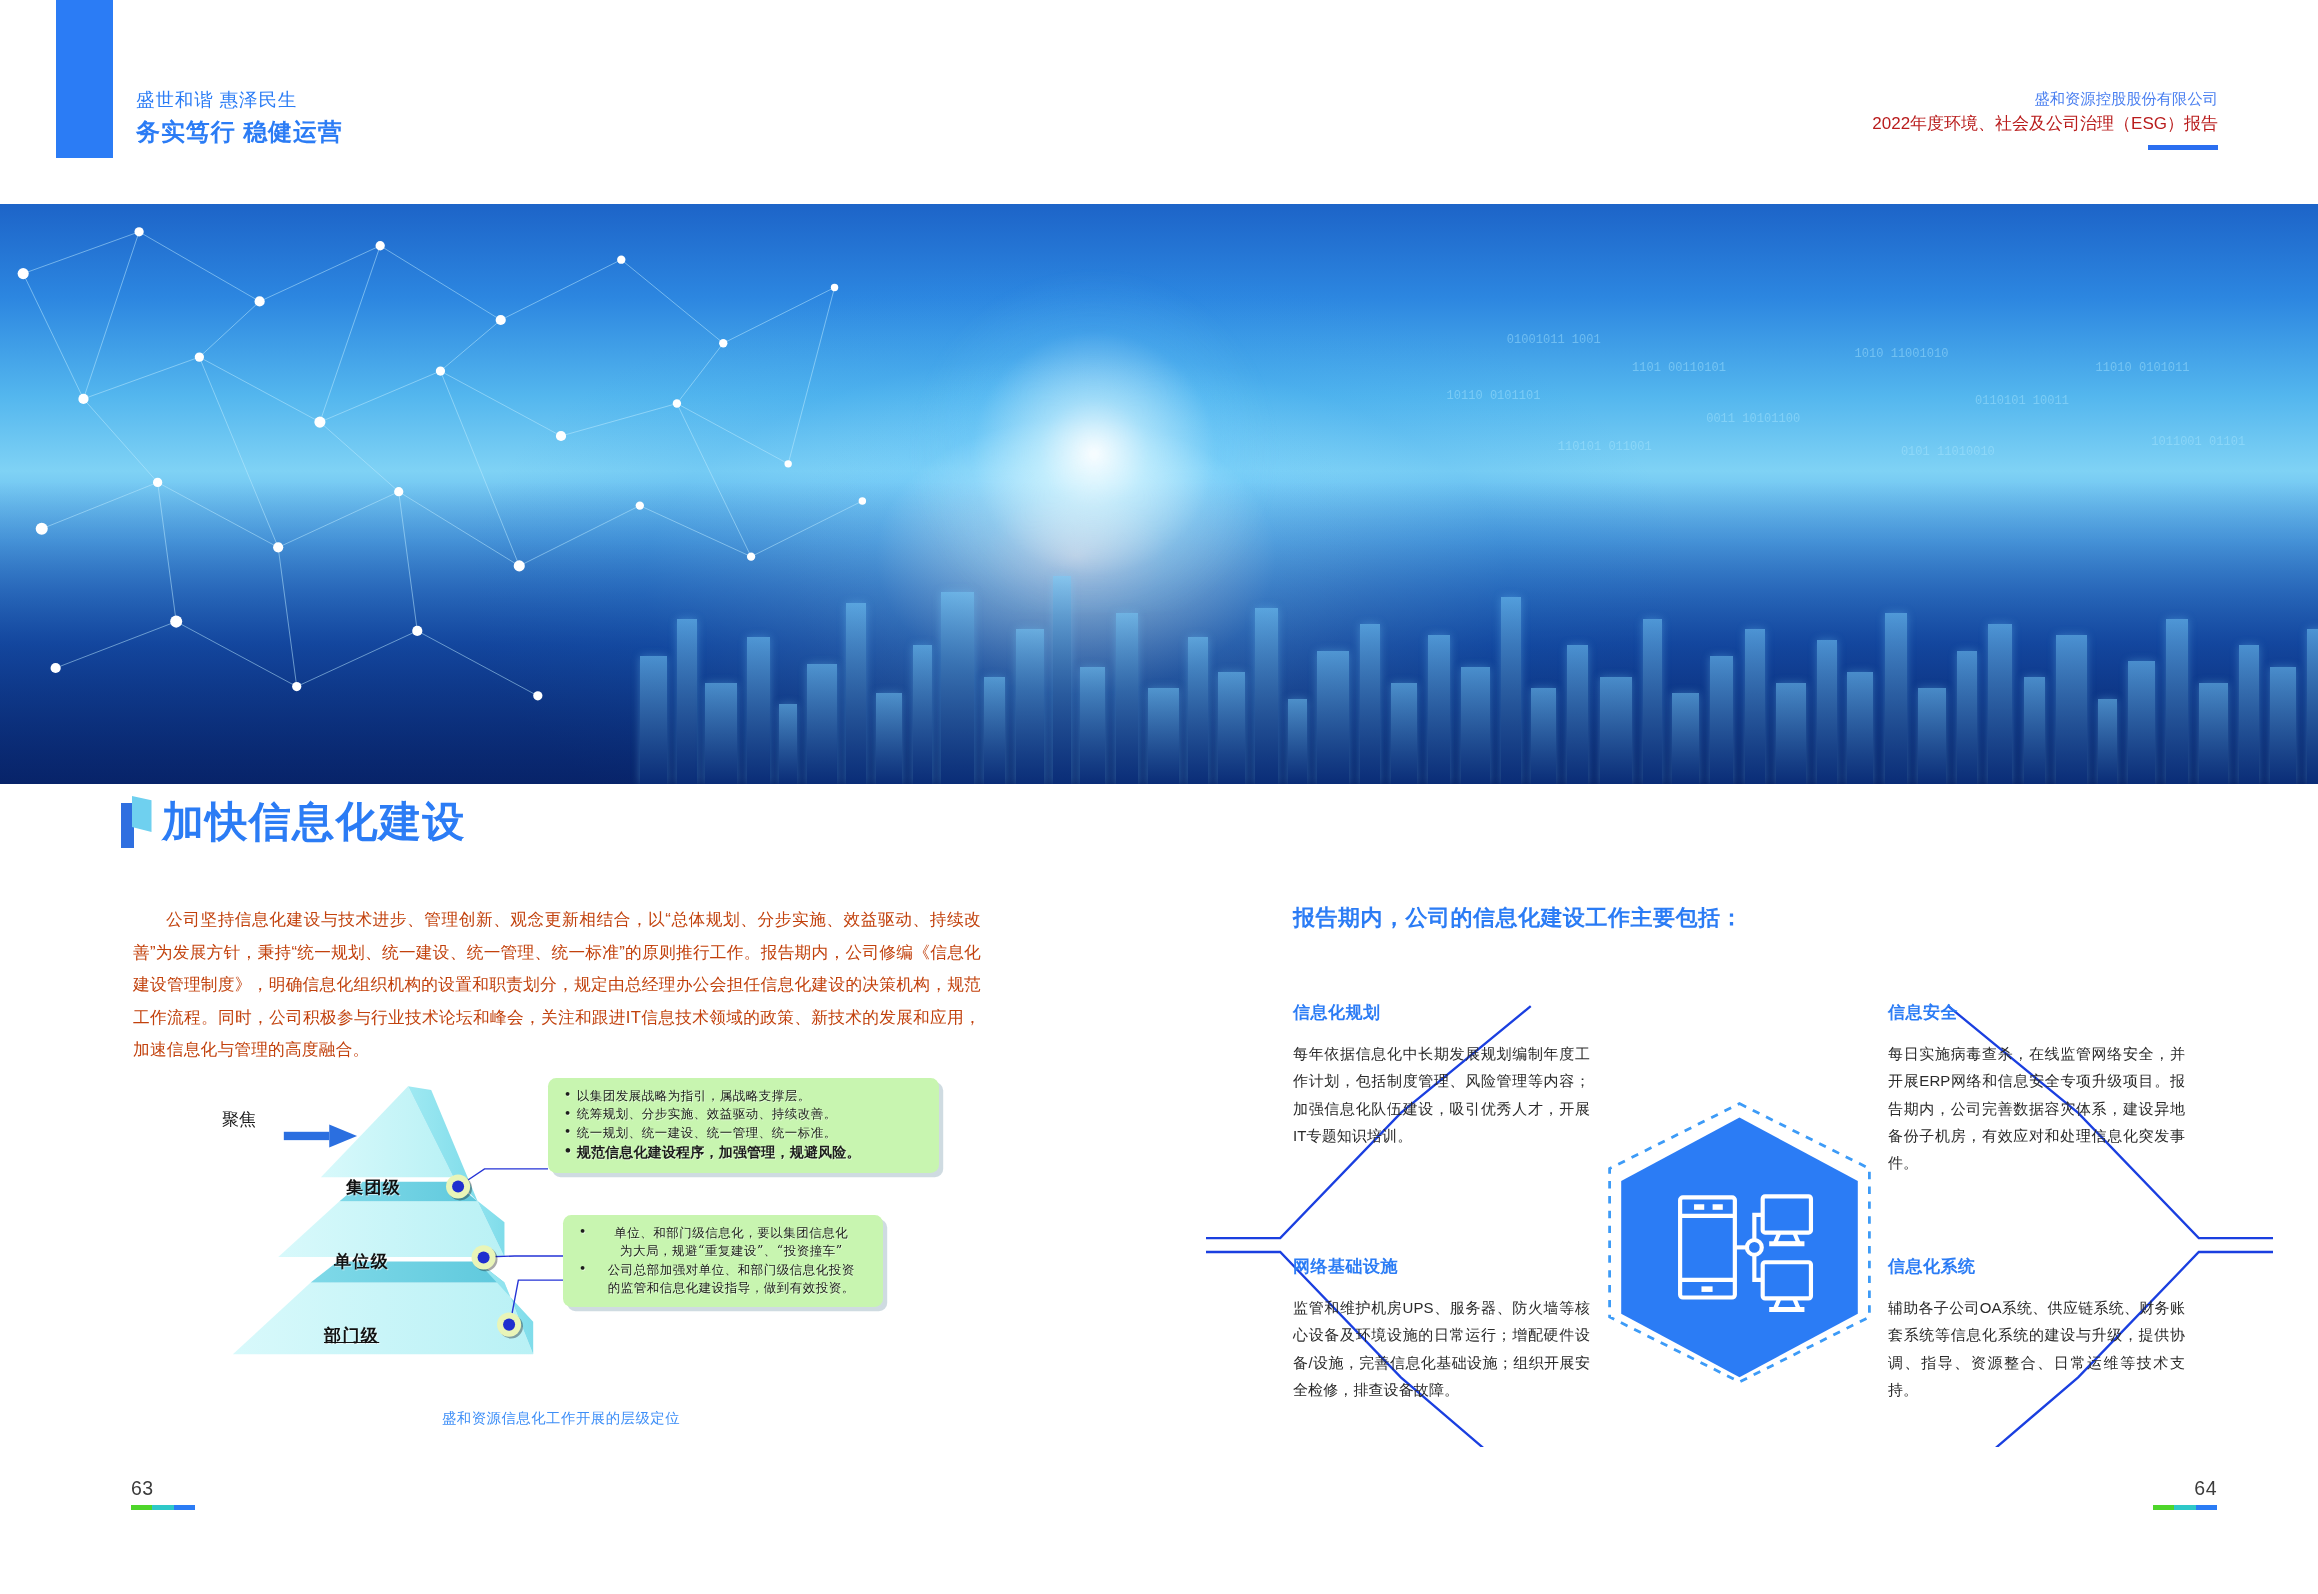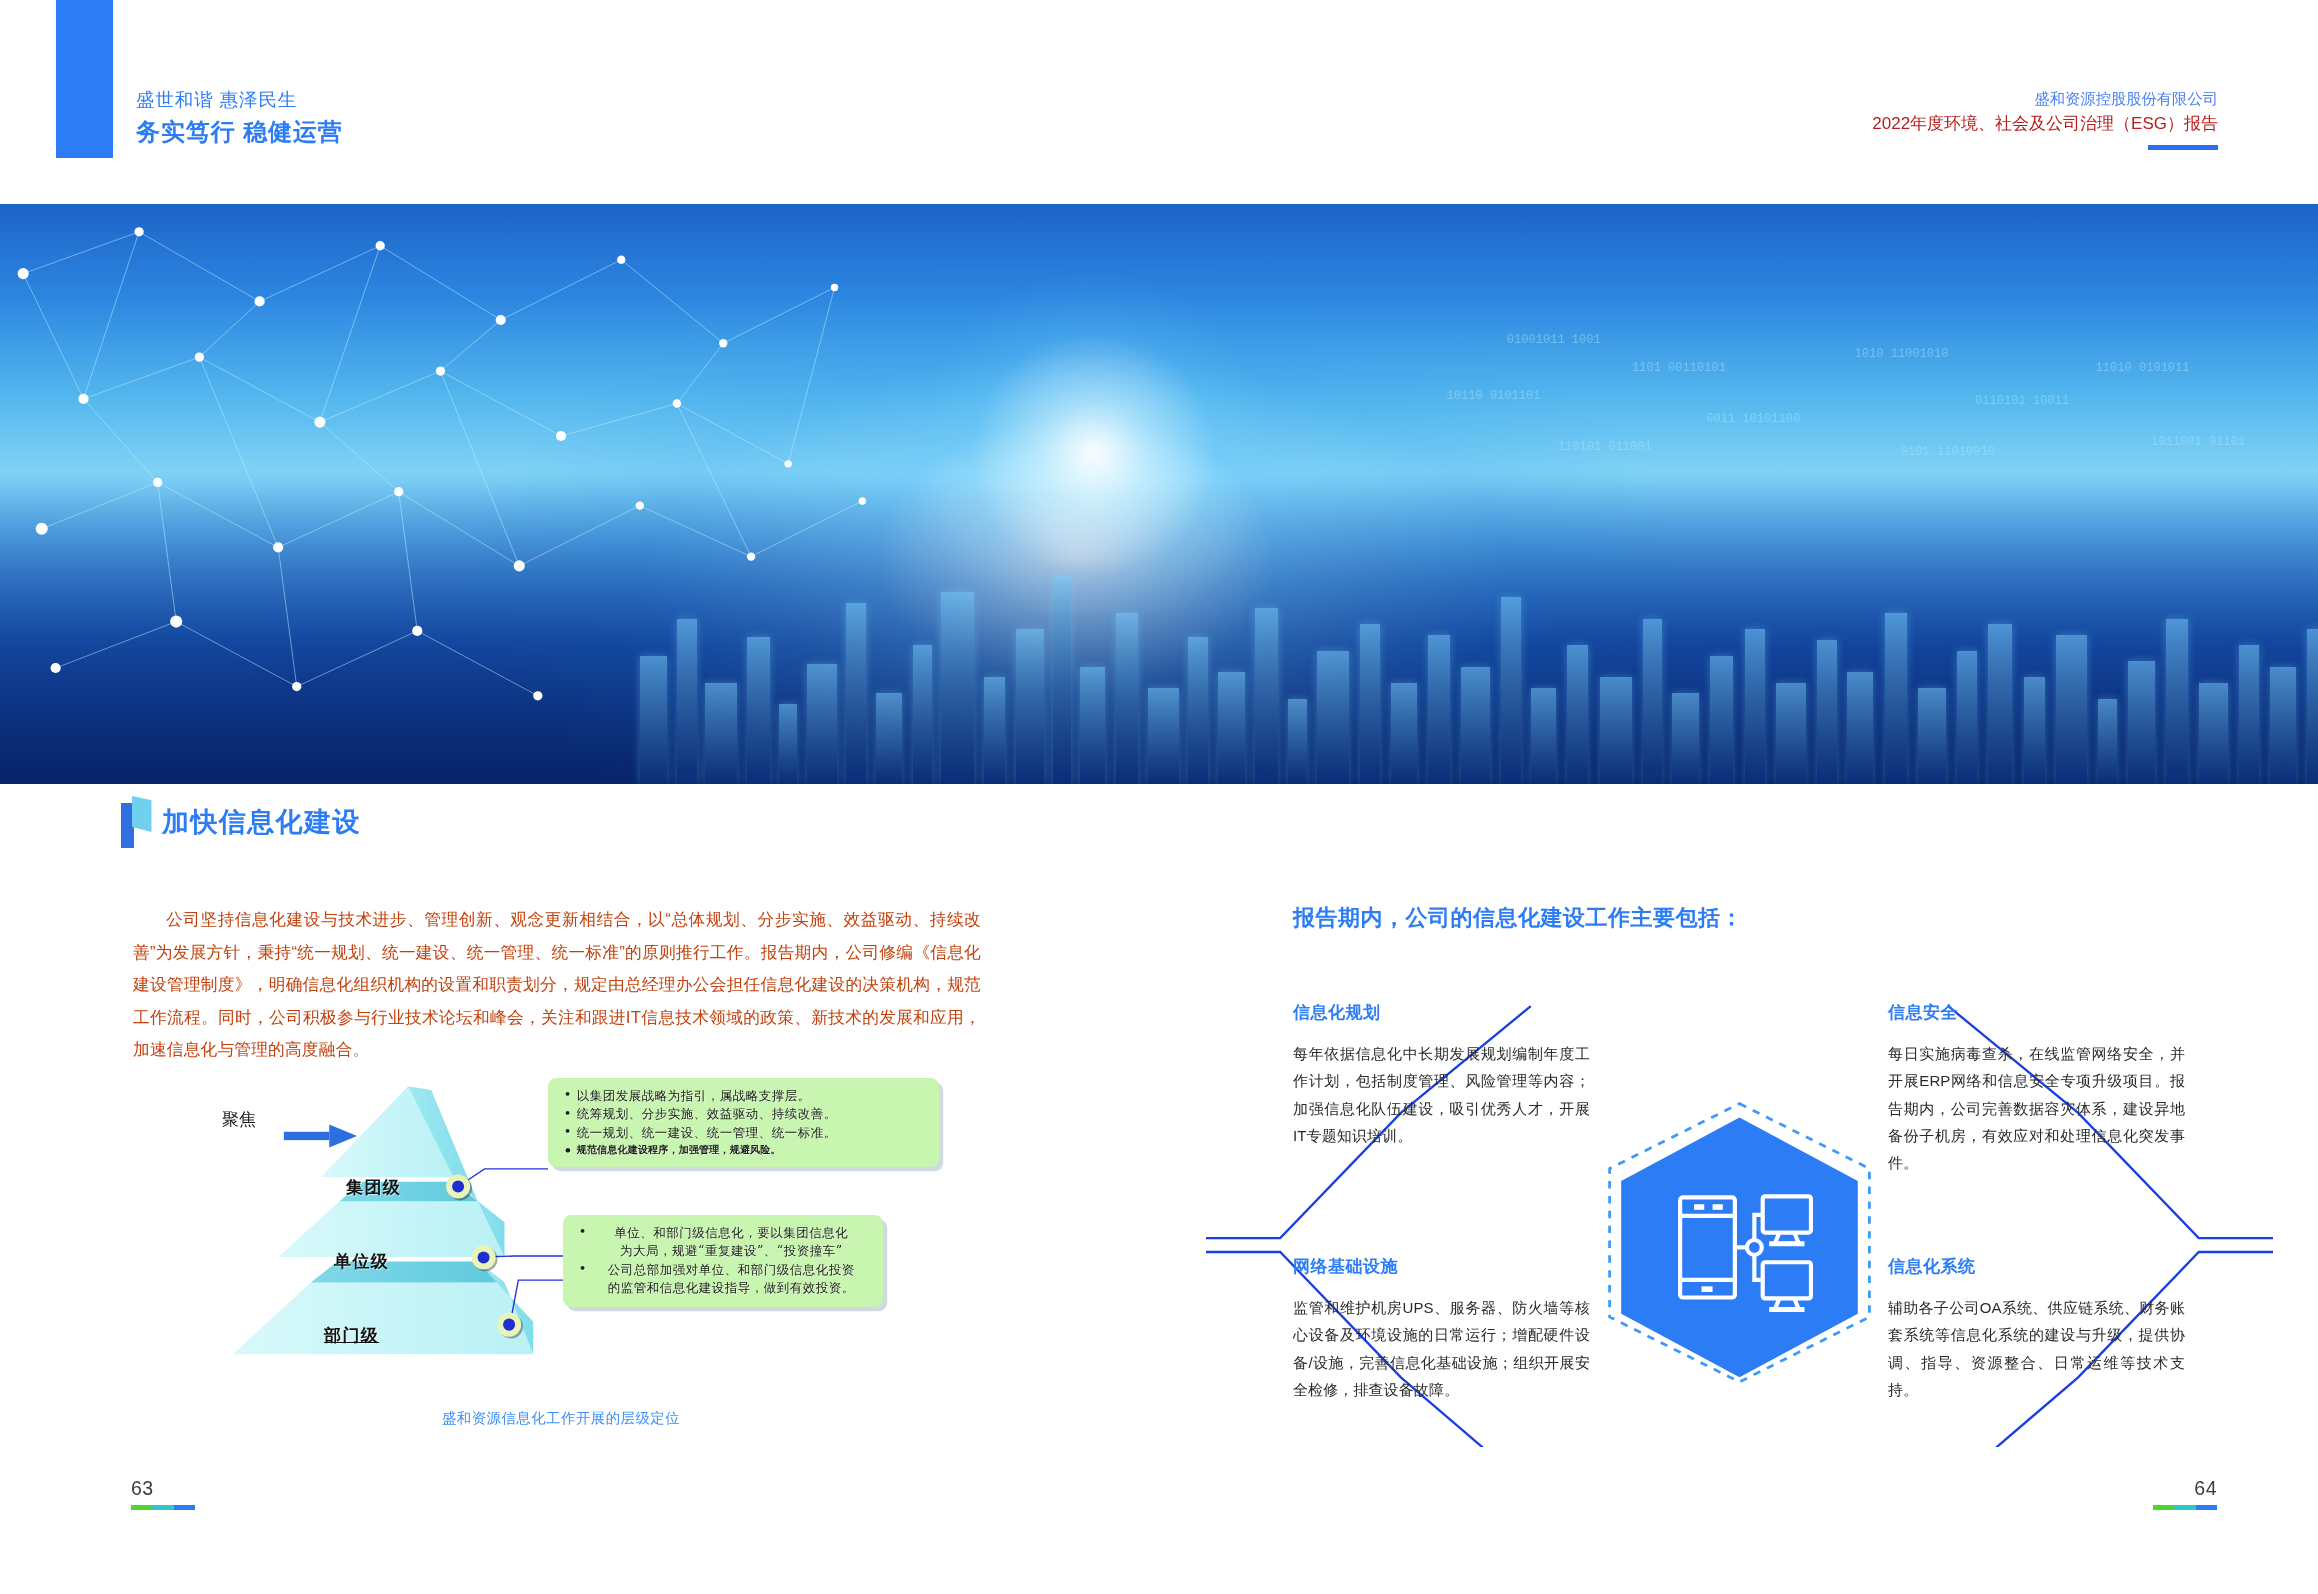--- a/index.html
+++ b/index.html
@@ -61,21 +61,21 @@
     filter: blur(1.9px);
   }
   .banner svg.net { position:absolute; left:0; top:0; width:2333px; height:580px; }
 
   
   .sec-title { position:absolute; left:121px; top:796px; display:flex; align-items:center; gap:12px; }
   .sec-title .flag { position:relative; width:29px; height:52px; }
   .sec-title .flag .dark { position:absolute; left:0; top:6.5px; width:13px; height:45px; background:#2f6fe0; }
   .sec-title .flag .lite { position:absolute; left:11px; top:0; width:19.5px; height:36px; background:#6fd0ef;
        clip-path: polygon(0 0, 100% 12%, 100% 100%, 0 86%); }
-  .sec-title h1 { font-size: 27px; color:#2b7cf5; font-weight:700; letter-spacing:1.4px; line-height:1; }
+  .sec-title h1 { font-size: 42px; color:#2b7cf5; font-weight:700; letter-spacing:1.4px; line-height:1; }
 
   
   .body-p {
     position:absolute; left:133px; top:904px; width:848px;
     font-size: 16.7px; line-height: 1.95; color:#c2410c; text-align: justify;
     text-indent: 33px; letter-spacing: 0.2px;
   }
 
   
   .pyr-wrap { position:absolute; left:218px; top:1062px; width:686px; height:325px; }
@@ -100,21 +100,21 @@
   .callout ul { list-style: none; }
   .callout li {
     font-family: "DejaVu Serif", "Liberation Serif", serif;
     font-size: 12.5px; line-height: 1.45; color:#1c1c1c; letter-spacing:0.5px;
     text-shadow: 0.7px 0.7px 0 rgba(255,255,255,0.5);
     padding-left: 16.7px; position: relative;
   }
   .callout li::before {
     content:"•"; position:absolute; left: 3.7px; top: -0.9px; font-size: 13px;
   }
-  .callout li.strong { font-size: 10px; font-weight: 700; letter-spacing: 0.2px; line-height:1.5; }
+  .callout li.strong { font-size: 14px; font-weight: 700; letter-spacing: 0.2px; line-height:1.5; }
   .callout li.cont { padding-left: 16.7px; }
   .callout li.cont::before { content:""; }
 
   #callout-top { left: 330px; top: 16px; width: 391px; }
   #callout-bot { left: 345px; top: 153px; width: 320px; text-align: center; }
 
   .fig-cap {
     position:absolute; left:218px; top:1409px; width:686px; text-align:center;
     font-size: 14.4px; color:#3d8ef7; letter-spacing: 0.5px;
   }

